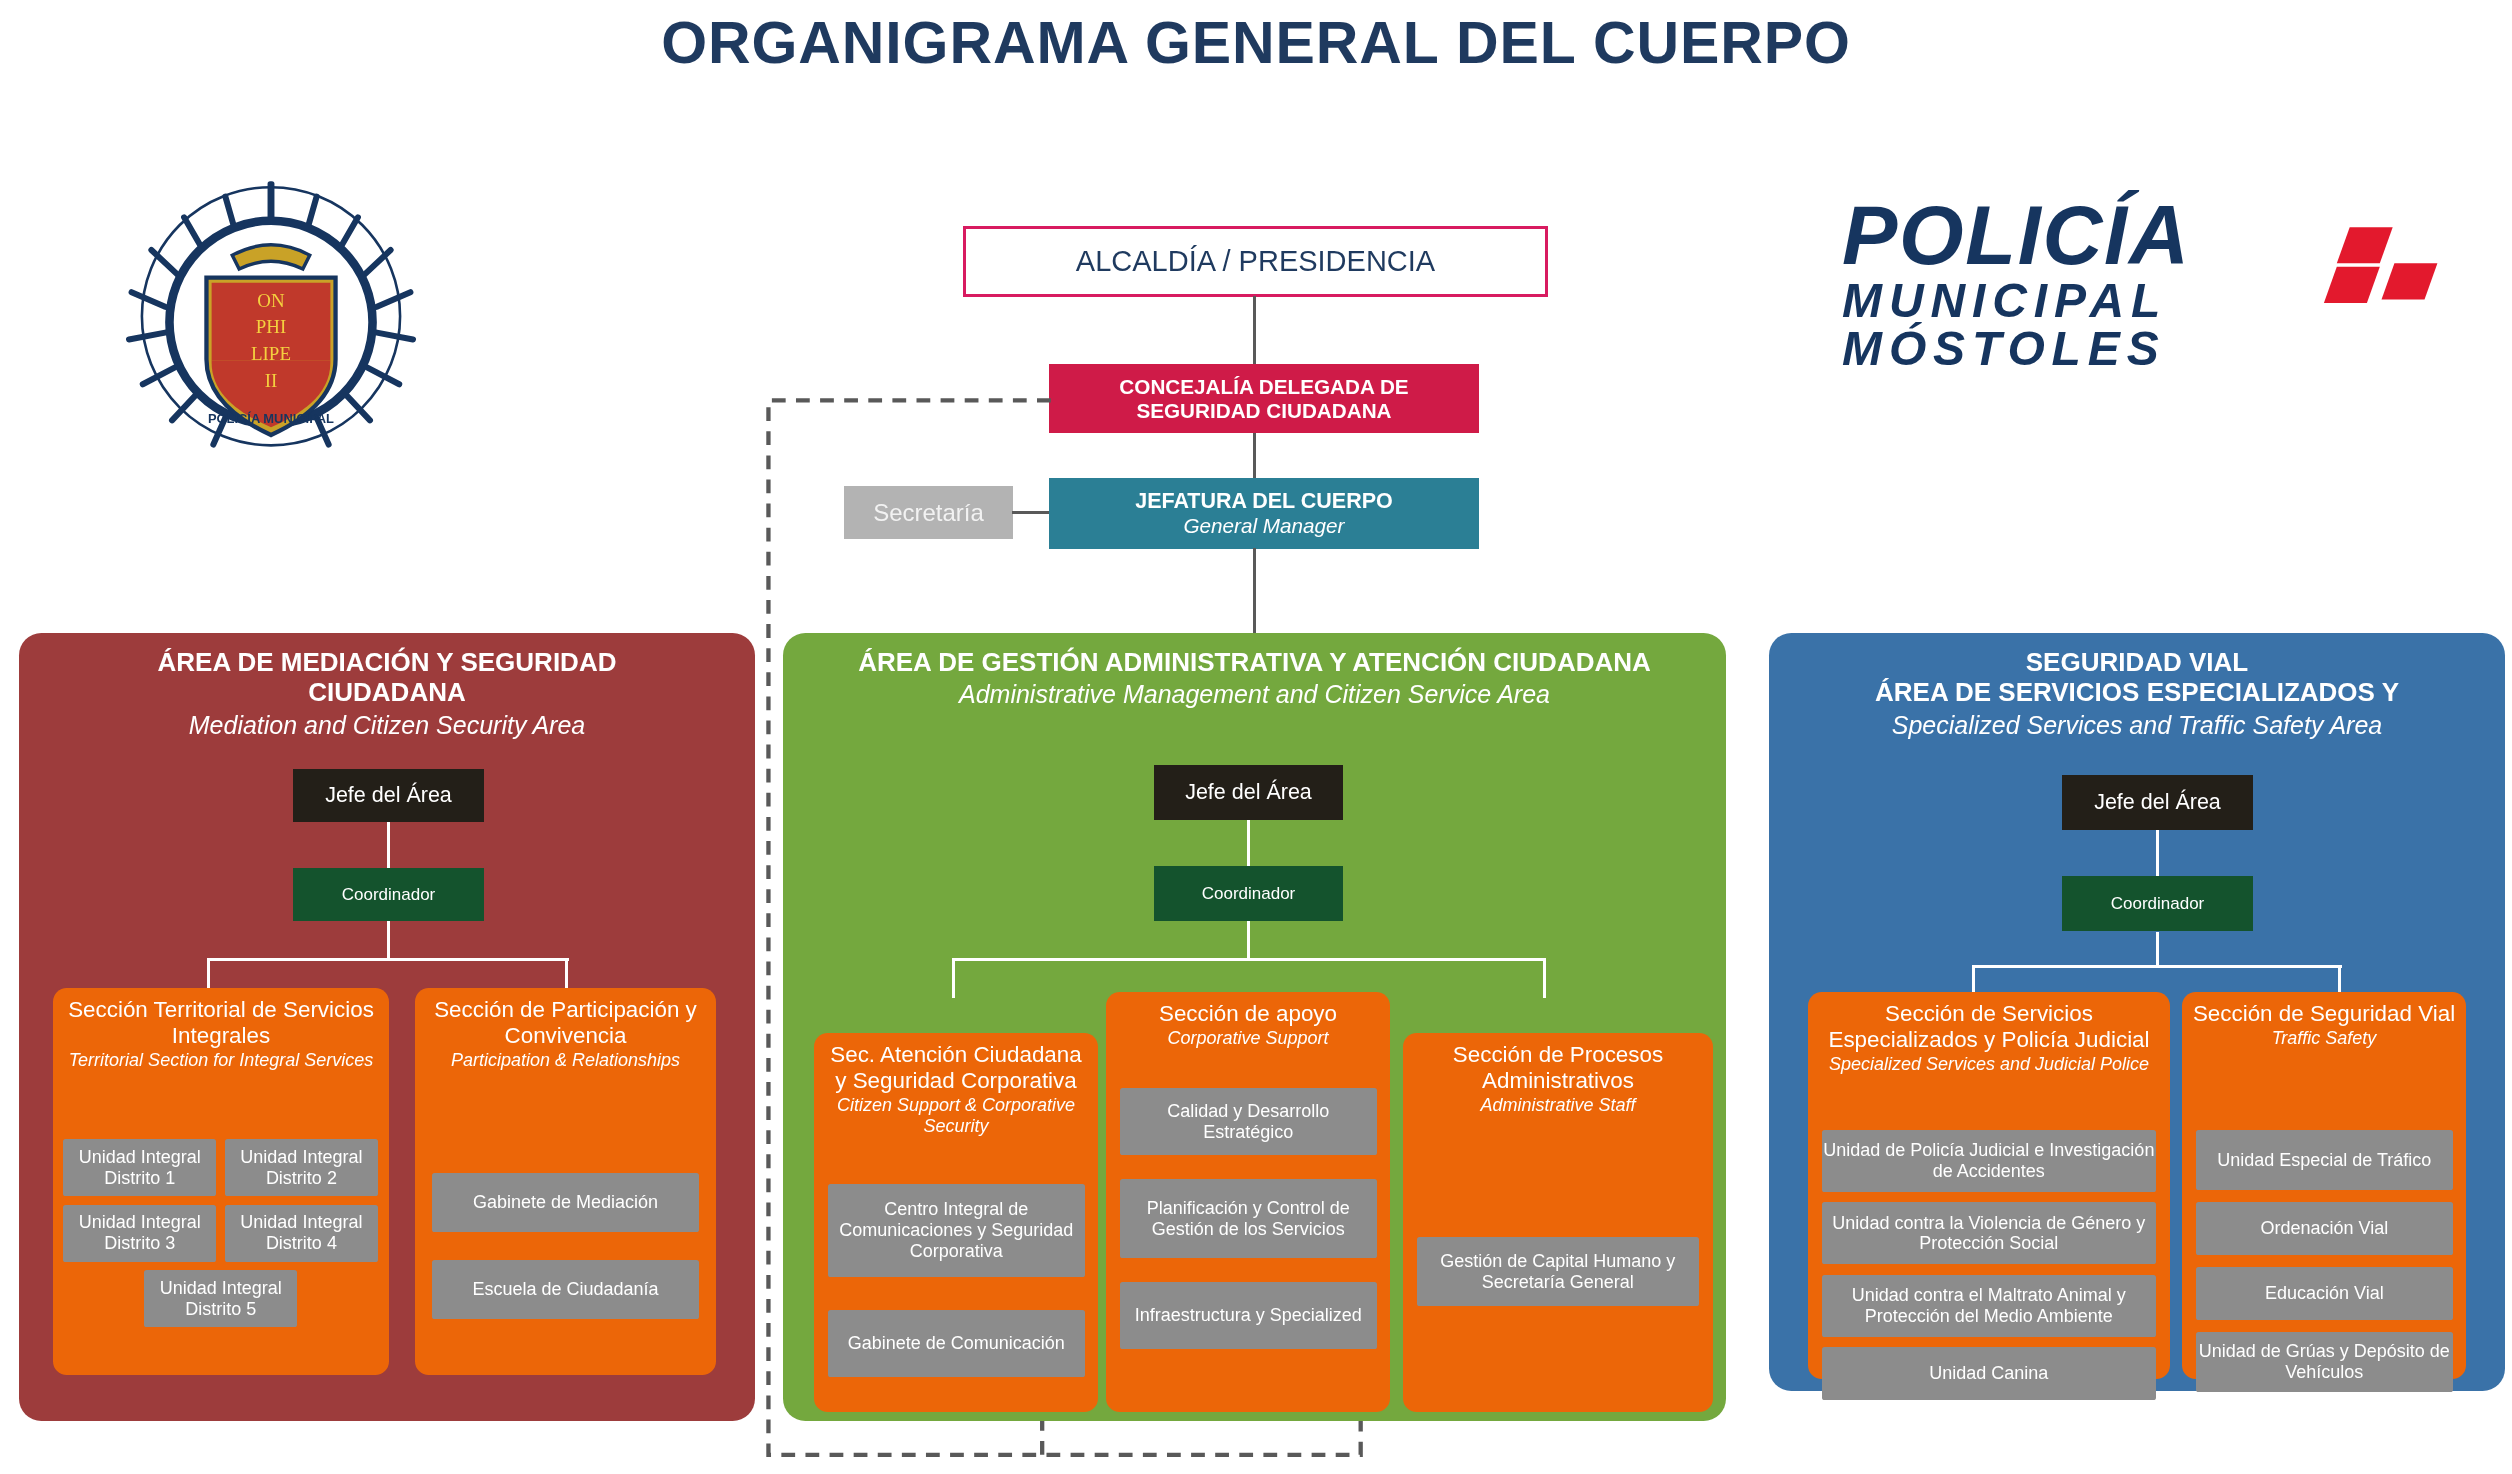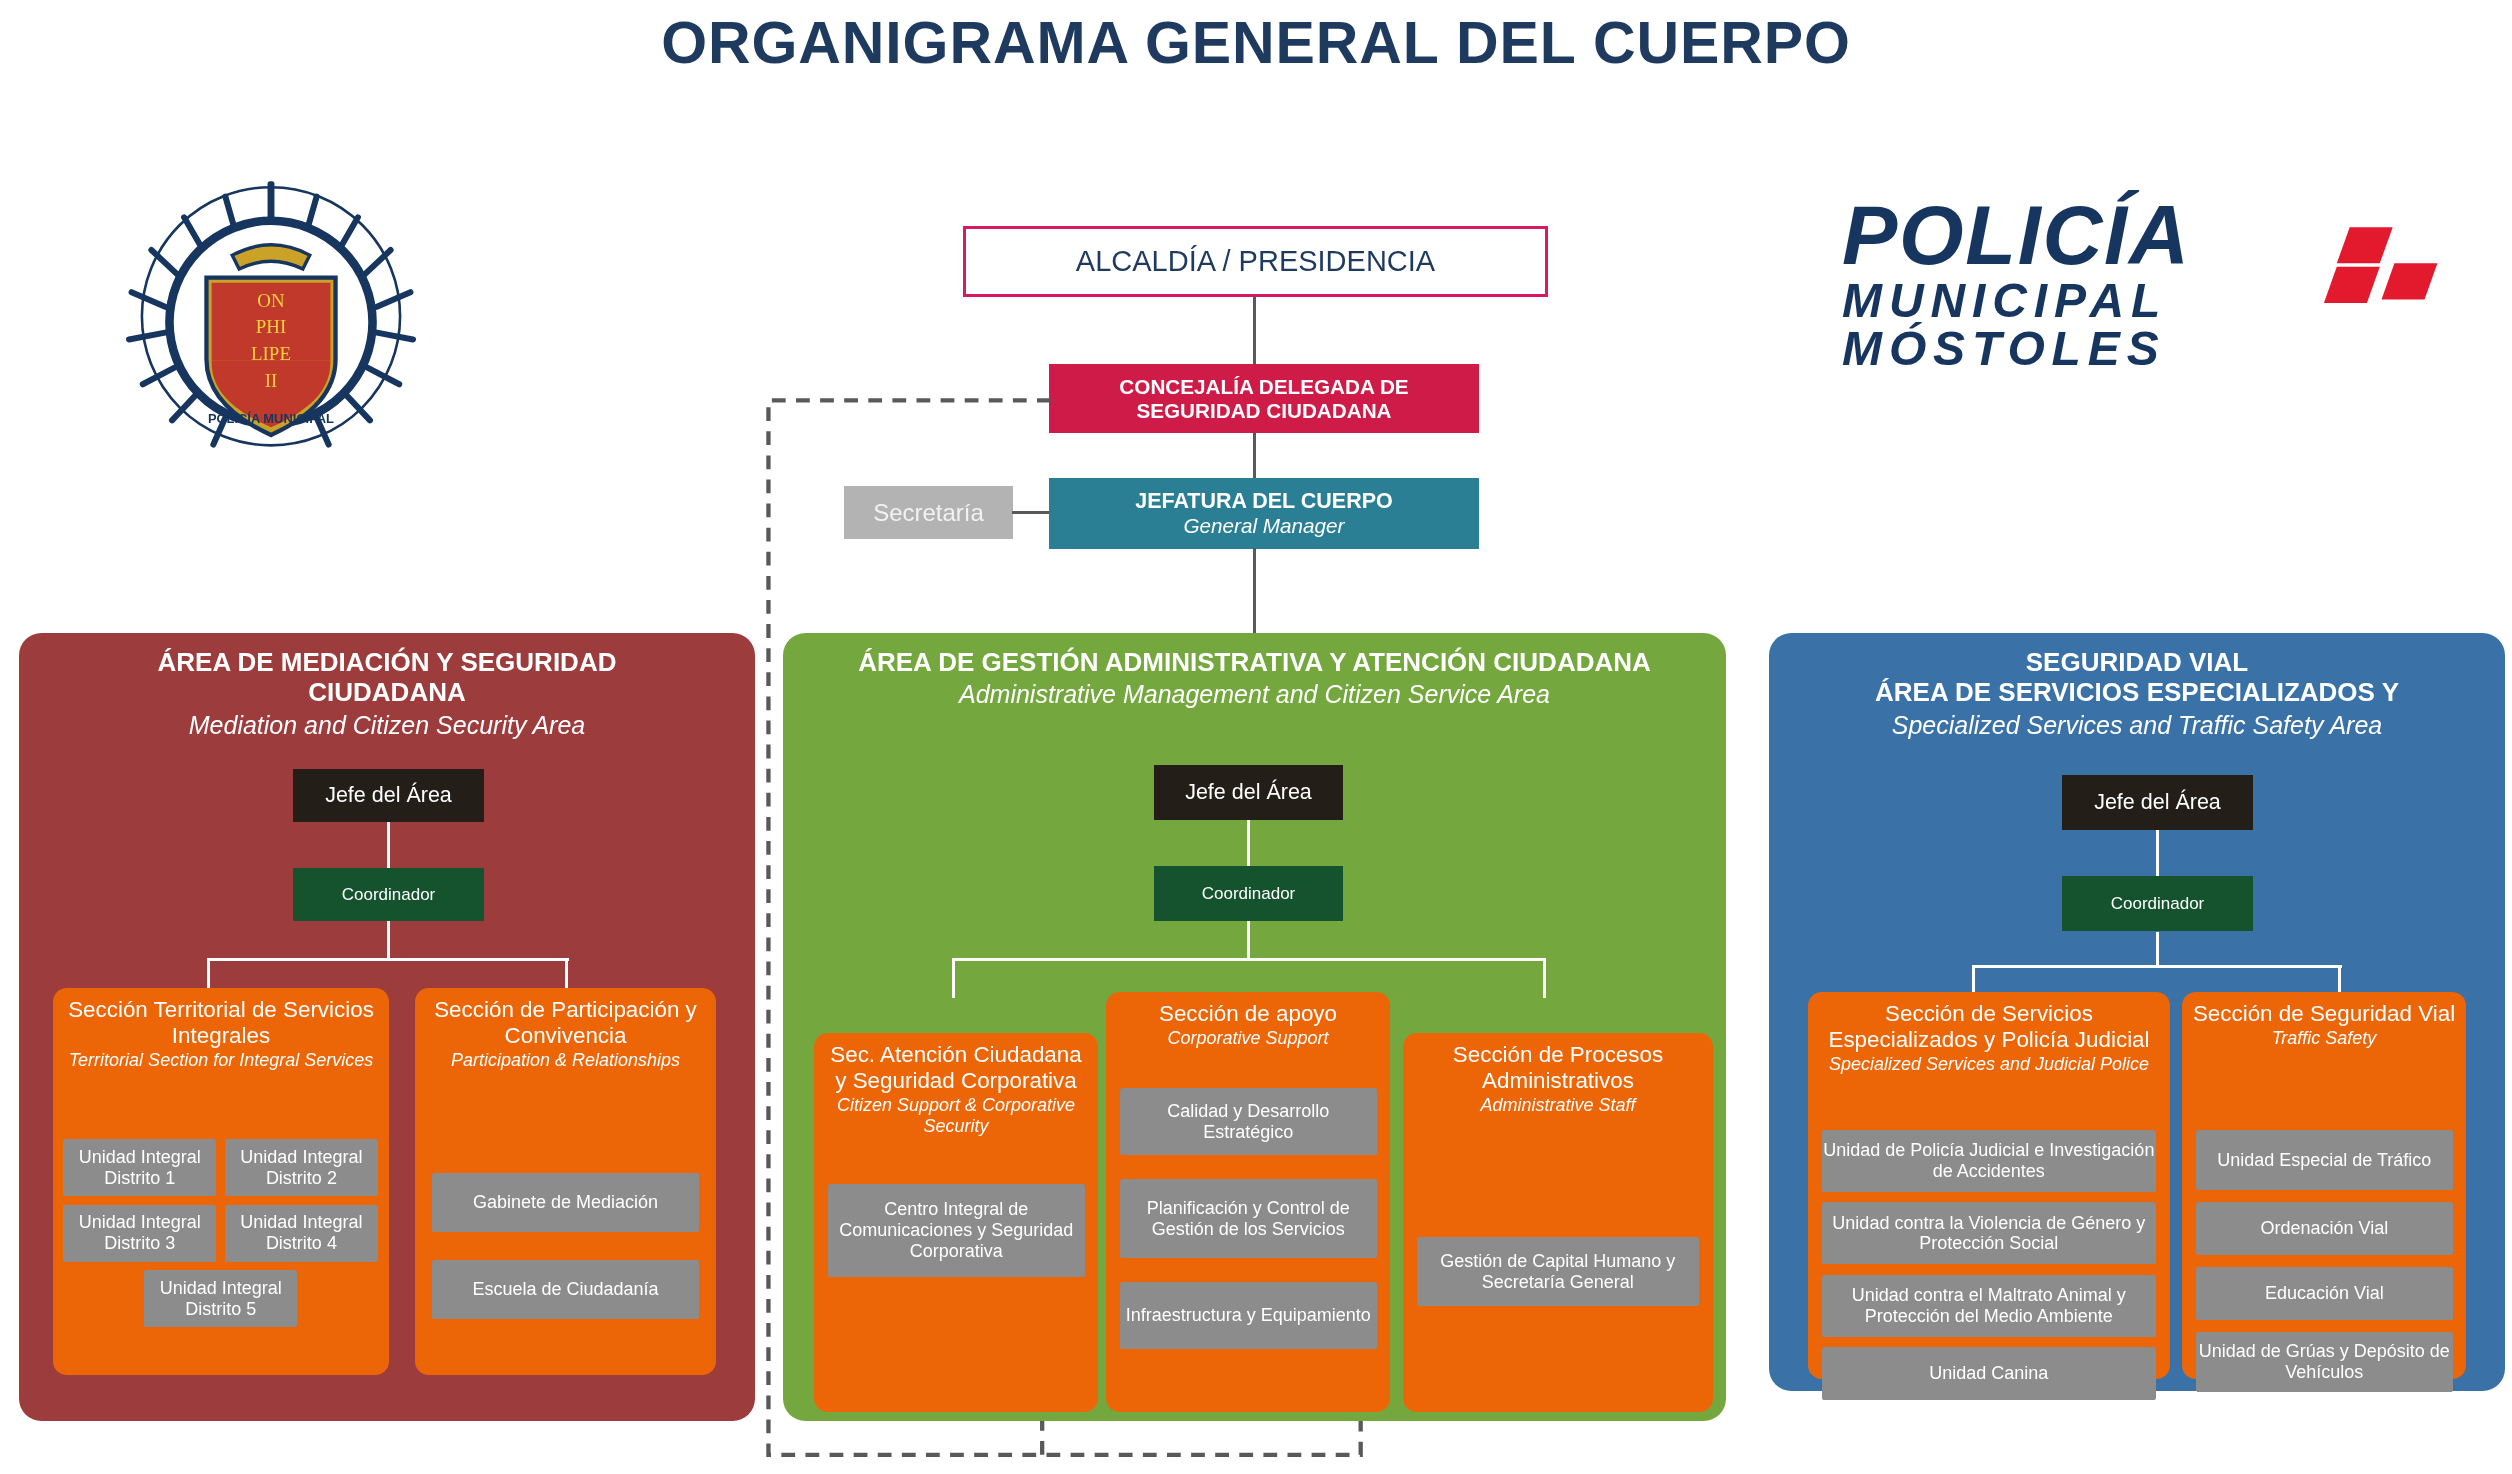--- a/index.html
+++ b/index.html
@@ -252,30 +252,31 @@
 <div class="abs white-line" style="top:921px;left:1247px;width:3.4px;height:40px;"></div>
 <div class="abs white-line" style="top:958px;left:952px;width:594px;height:3.4px;"></div>
 <div class="abs white-line" style="top:958px;left:952px;width:3.4px;height:40px;"></div>
 <div class="abs white-line" style="top:958px;left:1543px;width:3.4px;height:40px;"></div>
 
 <div class="abs section-card" style="top:1033px;left:814px;width:284px;height:379px;">
   <div class="sec-title">Sec. Atención Ciudadana y Seguridad Corporativa</div>
   <div class="sec-sub">Citizen Support &amp; Corporative Security</div>
   <div class="abs" style="top:151px;left:13.8px;width:257px;">
     <div class="unit" style="width:257px;height:93px;margin-bottom:33px;">Centro Integral de Comunicaciones y Seguridad Corporativa</div>
+    <div class="unit" style="width:257px;height:67px;">Gabinete de Comunicación</div>
   </div>
 </div>
 
 <div class="abs section-card" style="top:992px;left:1106px;width:284px;height:420px;">
   <div class="sec-title">Sección de apoyo</div>
   <div class="sec-sub">Corporative Support</div>
   <div class="abs" style="top:96px;left:13.8px;width:257px;">
     <div class="unit" style="width:257px;height:67px;margin-bottom:24px;">Calidad y Desarrollo Estratégico</div>
     <div class="unit" style="width:257px;height:79px;margin-bottom:24px;">Planificación y Control de Gestión de los Servicios</div>
-    <div class="unit" style="width:257px;height:67px;">Infraestructura y Equipamiento</div>
+    <div class="unit" style="width:257px;height:67px;">Infraestructura y Specialized</div>
   </div>
 </div>
 
 <div class="abs section-card" style="top:1033px;left:1403px;width:310px;height:379px;">
   <div class="sec-title">Sección de Procesos Administrativos</div>
   <div class="sec-sub">Administrative Staff</div>
   <div class="abs" style="top:204px;left:13.8px;width:282px;">
     <div class="unit" style="width:282px;height:69px;">Gestión de Capital Humano y Secretaría General</div>
   </div>
 </div>

